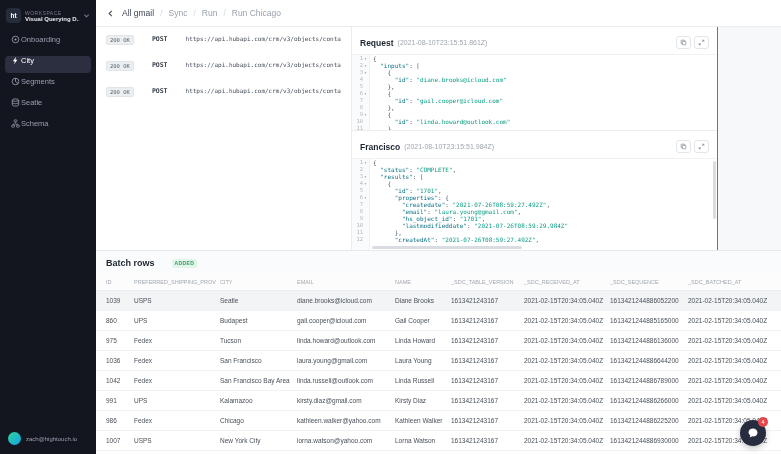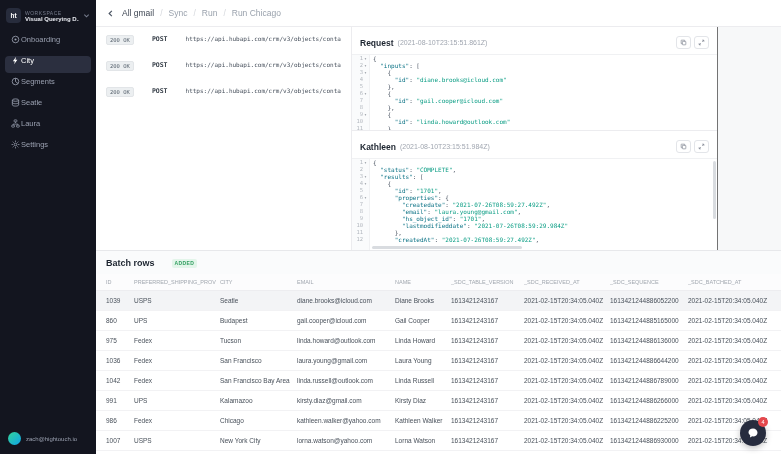--- a/index.html
+++ b/index.html
@@ -140,30 +140,21 @@
         </div>
         <div class="nav-item">
           <span class="nav-icon">
             <svg viewBox="0 0 12 12" fill="none" stroke="currentColor" stroke-width="1">
               <rect x="4.2" y="1.2" width="3.6" height="2.6" rx=".5"></rect>
               <rect x="1" y="8.2" width="3.6" height="2.6" rx=".5"></rect>
               <rect x="7.4" y="8.2" width="3.6" height="2.6" rx=".5"></rect>
               <path d="M6 3.8v1.6M2.8 8.2V6.8h6.4v1.4"></path>
             </svg>
           </span>
-          <span>Laura</span>
-        </div>
-        <div class="nav-item">
-          <span class="nav-icon">
-            <svg viewBox="0 0 12 12" fill="none" stroke="currentColor" stroke-width="1.1">
-              <circle cx="6" cy="6" r="1.8"></circle>
-              <path d="M6 .8v1.7M6 9.5v1.7M.8 6h1.7M9.5 6h1.7M2.3 2.3l1.2 1.2M8.5 8.5l1.2 1.2M9.7 2.3 8.5 3.5M3.5 8.5 2.3 9.7"></path>
-            </svg>
-          </span>
-          <span>Settings</span>
+          <span>Schema</span>
         </div>
       </nav>
     <div class="user">
       <div class="avatar"></div>
       <div class="user-email">zach@hightouch.io</div>
     </div>
   </aside>
 
   <div class="main">
 
@@ -228,21 +219,21 @@
               <div class="cl"><span class="gut"><span class="ln">7</span><span class="fold"></span></span><span class="ct">      <span class="k">"id"</span>: <span class="s">"gail.cooper@icloud.com"</span></span></div>
               <div class="cl"><span class="gut"><span class="ln">8</span><span class="fold"></span></span><span class="ct">    },</span></div>
               <div class="cl"><span class="gut"><span class="ln">9</span><span class="fold">▾</span></span><span class="ct">    {</span></div>
               <div class="cl"><span class="gut"><span class="ln">10</span><span class="fold"></span></span><span class="ct">      <span class="k">"id"</span>: <span class="s">"linda.howard@outlook.com"</span></span></div>
               <div class="cl"><span class="gut"><span class="ln">11</span><span class="fold"></span></span><span class="ct">    },</span></div>
             </div>
         </div>
 
         <div class="panel grow">
           <div class="panel-head">
-            <span class="panel-title">Kathleen</span>
+            <span class="panel-title">Francisco</span>
             <span class="panel-ts">(2021-08-10T23:15:51.984Z)</span>
             <span class="panel-actions">
               <span class="icon-btn">
                 <span style="display:flex">
                   <svg viewBox="0 0 12 12" fill="none" stroke="currentColor">
                       <rect x="4" y="4" width="6" height="6" rx="1"></rect>
                       <path d="M8 4V2.5A.5.5 0 0 0 7.5 2h-5a.5.5 0 0 0-.5.5v5a.5.5 0 0 0 .5.5H4"></path>
                     </svg>
                 </span>
               </span>

